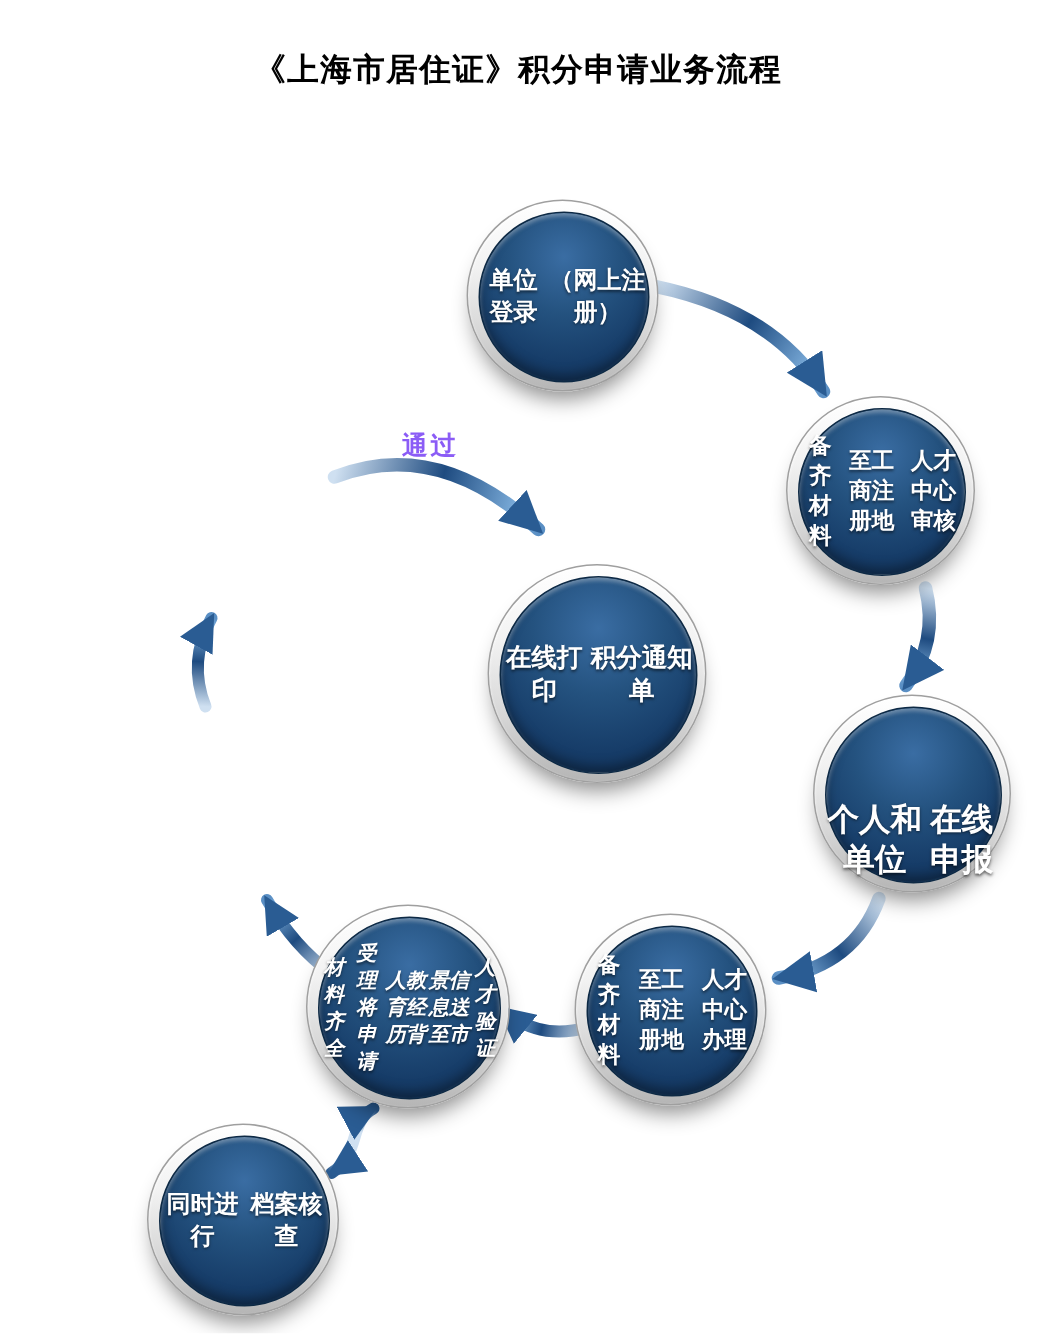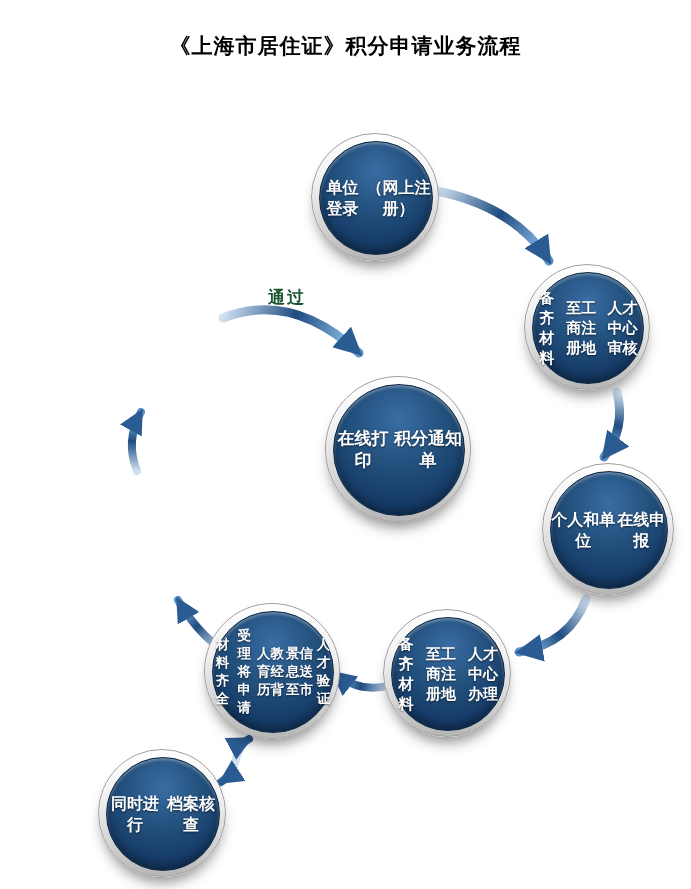--- a/index.html
+++ b/index.html
@@ -22,21 +22,21 @@
     width:100%;height:100%;border-radius:50%;
     background:radial-gradient(circle at 50% 26%, #3a6da3 0%, #24527f 38%, #163c68 72%, #102f54 100%);
     border:1px solid #0d2944;
     box-shadow:inset 0 2px 3px rgba(255,255,255,0.35), inset 0 -4px 8px rgba(0,0,0,0.35);
     display:flex;align-items:center;justify-content:center;
     color:#ffffff;font-weight:bold;text-align:center;line-height:1.32;
     text-shadow:0 1px 2px rgba(0,0,0,0.55);
   }
   .edge-label{
     position:absolute;transform:translate(-50%,-50%);
-    color:#14532d;font-size:17px;font-weight:bold;letter-spacing:2px;white-space:nowrap;
+    color:#8b5cf6;font-size:17px;font-weight:bold;letter-spacing:2px;white-space:nowrap;
   }
 </style>
 </head>
 <body>
 
 <div id="canvas">
   <div id="page-title">《上海市居住证》积分申请业务流程</div>
   <svg id="edges-layer" width="691" height="889" viewBox="0 0 691 889" xmlns="http://www.w3.org/2000/svg">
       <defs>
         <marker id="ah-end" viewBox="0 0 10 10" refX="8.5" refY="5" markerWidth="3.1" markerHeight="3.1" orient="auto" markerUnits="strokeWidth">
@@ -112,34 +112,34 @@
         </div>
       </div>
       <div class="node" style="left: 524px; top: 264px; width: 126px; height: 126px;">
         <div class="node-inner" style="font-size: 15px;">
           <div>备齐材料</div>
           <div>至工商注册地</div>
           <div>人才中心审核</div>
         </div>
       </div>
       <div class="node" style="left: 542px; top: 463px; width: 132px; height: 132px;">
-        <div class="node-inner" style="font-size: 16px;">
+        <div class="node-inner" style="font-size: 21px; align-items: flex-end;">
           <div>个人和单位</div>
           <div>在线申报</div>
         </div>
       </div>
       <div class="node" style="left: 383px; top: 609px; width: 128px; height: 128px;">
         <div class="node-inner" style="font-size: 15px;">
           <div>备齐材料</div>
           <div>至工商注册地</div>
           <div>人才中心办理</div>
         </div>
       </div>
       <div class="node" style="left: 204px; top: 603px; width: 136px; height: 136px;">
-        <div class="node-inner" style="font-size: 13.5px;">
+        <div class="node-inner" style="font-size: 13.5px; font-style: italic;">
           <div>材料齐全</div>
           <div>受理将申请</div>
           <div>人教育经历背</div>
           <div>景信息送至市</div>
           <div>人才验证</div>
         </div>
       </div>
       <div class="node" style="left: 98px; top: 749px; width: 128px; height: 128px;">
         <div class="node-inner" style="font-size: 16px; justify-content: center;">
           <div>同时进行</div>

